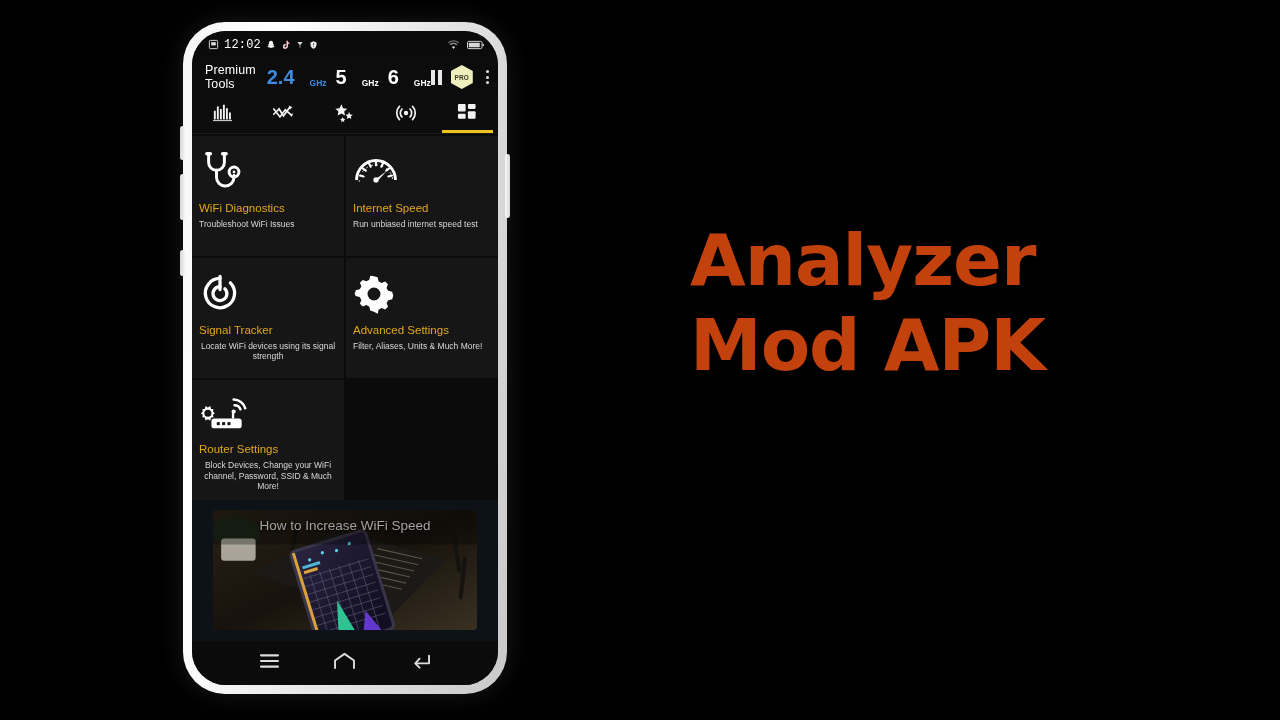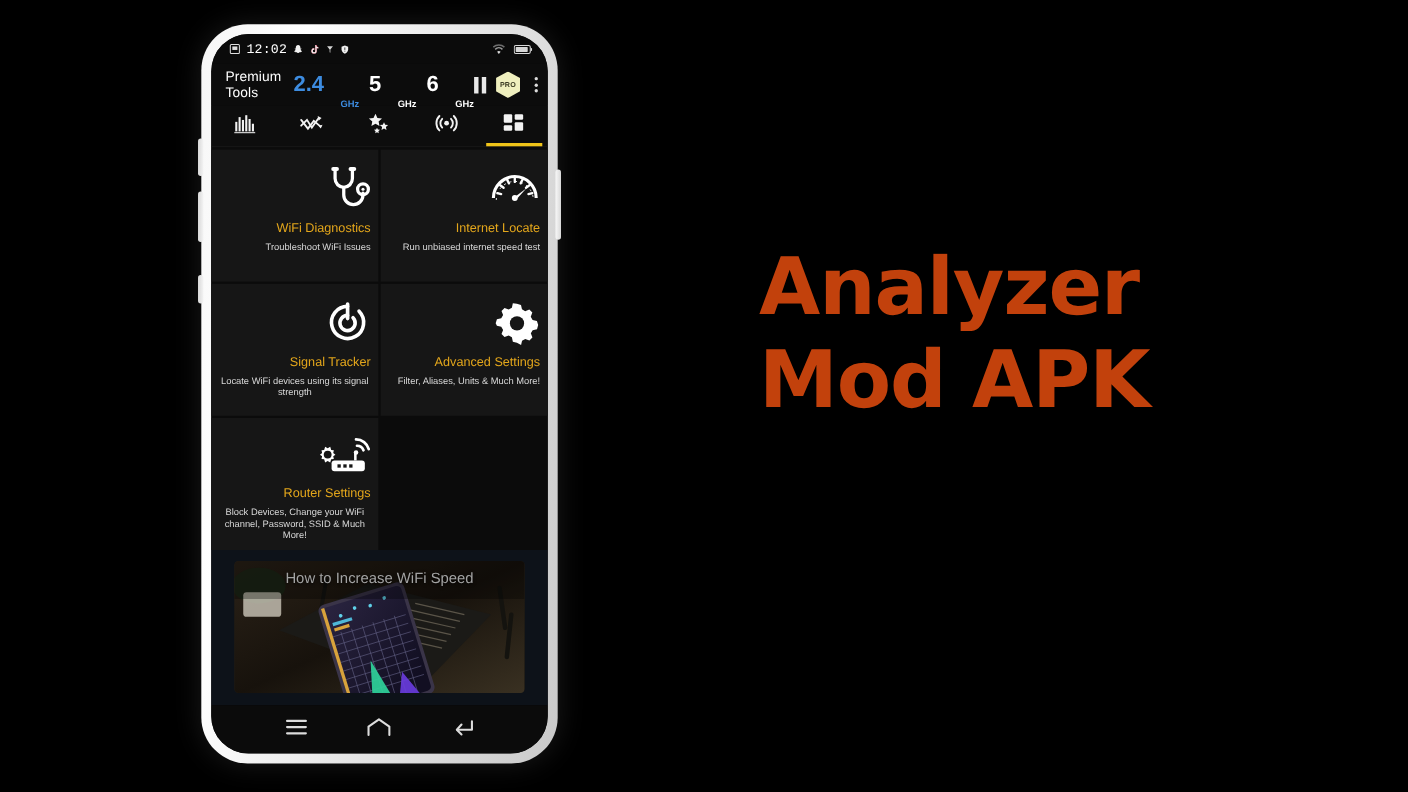--- a/index.html
+++ b/index.html
@@ -54,21 +54,21 @@
   #app-bar{
     flex:0 0 38px;
     display:flex; align-items:center;
     padding:0 10px 0 13px;
     background:#0c0c0c;
   }
   #app-title{ color:#fff; font-size:12.5px; font-weight:normal; letter-spacing:.1px; }
   #band-selector{ display:flex; align-items:flex-end; margin-left:11px; gap:9px;justify-content:flex-end; }
   .band{ display:flex; align-items:flex-end; color:#fff; }
   .band .num{ font-size:20px; font-weight:bold; line-height:1; }
-  .band .unit{ font-size:8.5px; font-weight:bold; margin-left:15px; position:relative; top:12px; }
+  .band .unit{ font-size:8.5px; font-weight:bold; margin-left:15px; position:relative; top:1px; }
   .band.active .num, .band.active .unit{ color:#3d8ce0; }
   #appbar-actions{ margin-left:auto; display:flex; align-items:center; gap:9px; }
   #pause-button{ display:flex; gap:3px; }
   #pause-button i{ display:block; width:4px; height:15px; background:#e8e8e8; }
   #pro-badge{
     width:22px; height:24px; display:flex; align-items:center; justify-content:center;
     background:#efefbe;
     clip-path:polygon(50% 0%,100% 25%,100% 75%,50% 100%,0% 75%,0% 25%);
     color:#3a3a22; font-size:6.5px; font-weight:bold; letter-spacing:.2px;
   }
@@ -96,21 +96,21 @@
     flex:0 0 auto;
     display:grid;
     grid-template-columns:1fr 1fr;
     gap:2px;
     background:#0b0b0b;
     padding:2px 0 0 0;
   }
   .tool-tile{
     background:#161616;
     height:120px;
-    display:flex; flex-direction:column; align-items:flex-end;
+    display:flex; flex-direction:column; align-items:flex-start;
     padding:11px 7px 8px;
     text-align:center;
   }
   .tool-icon{ height:50px; display:flex; align-items:center; justify-content:center; }
   .tool-title{ color:#e3a61b; font-size:11.5px; margin-top:5px; line-height:1.2; }
   .tool-desc{ color:#d8d8d8; font-size:8.5px; margin-top:3px; line-height:1.25; }
 
   
   #insights-section{ flex:1; background:#0d1219; position:relative; overflow:hidden; }
   #insights-header{
@@ -352,21 +352,21 @@
               <line x1="18" y1="13" x2="20" y2="17"></line>
               <line x1="26" y1="11" x2="26" y2="15.5"></line>
               <line x1="34" y1="13" x2="32" y2="17"></line>
               <line x1="41" y1="19" x2="37.5" y2="21.5"></line>
               <line x1="44" y1="27" x2="40" y2="28"></line>
             </g>
             <path d="M26 31 L38 22 L28 33z" fill="#fff"></path>
             <circle cx="26" cy="32" r="3" fill="#fff"></circle>
           </svg>
         </div>
-        <div class="tool-title">Internet Locate</div>
+        <div class="tool-title">Internet Speed</div>
         <div class="tool-desc">Run unbiased internet speed test</div>
       </div>
 
       <div class="tool-tile">
         <div class="tool-icon">
           <svg width="42" height="44" viewBox="0 0 46 48">
             <path d="M23 7a16 16 0 1 0 11.4 4.8" fill="none" stroke="#fff" stroke-width="3.6" stroke-linecap="round"></path>
             <path d="M23 16a7.6 7.6 0 1 0 5.4 2.3" fill="none" stroke="#fff" stroke-width="3.6" stroke-linecap="round"></path>
             <rect x="21.2" y="3" width="3.6" height="18" rx="1.8" fill="#fff"></rect>
           </svg>

